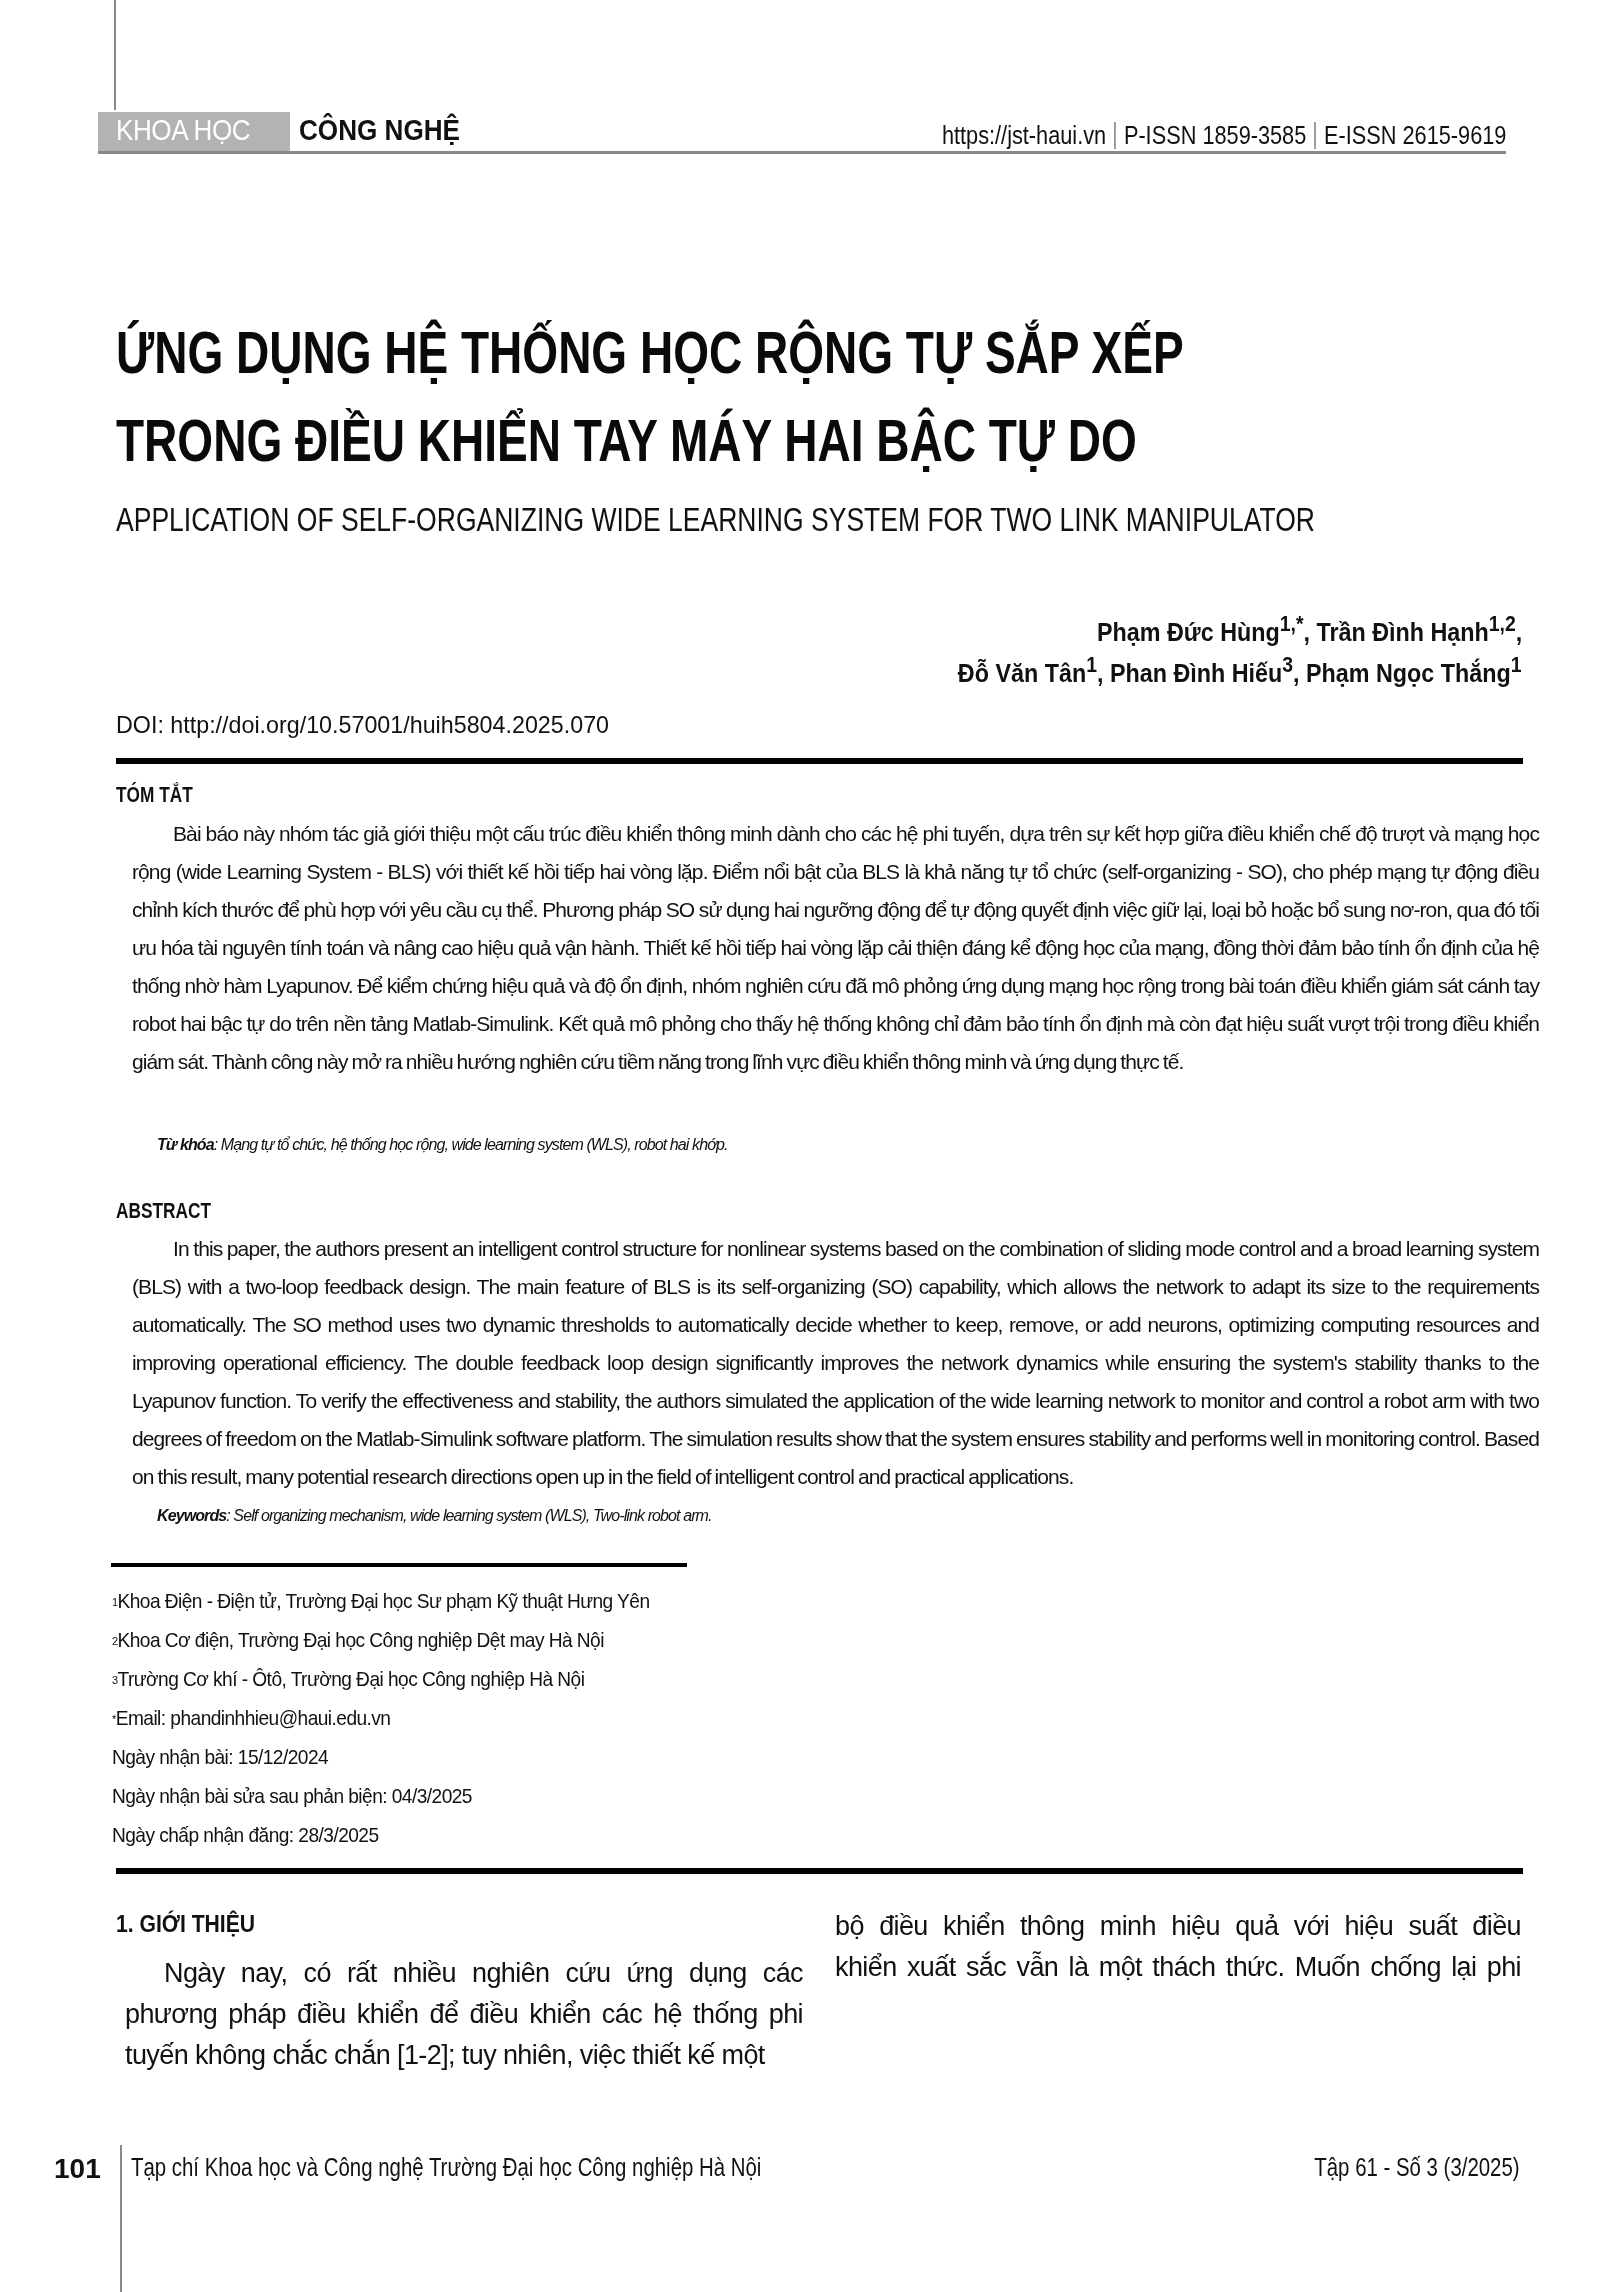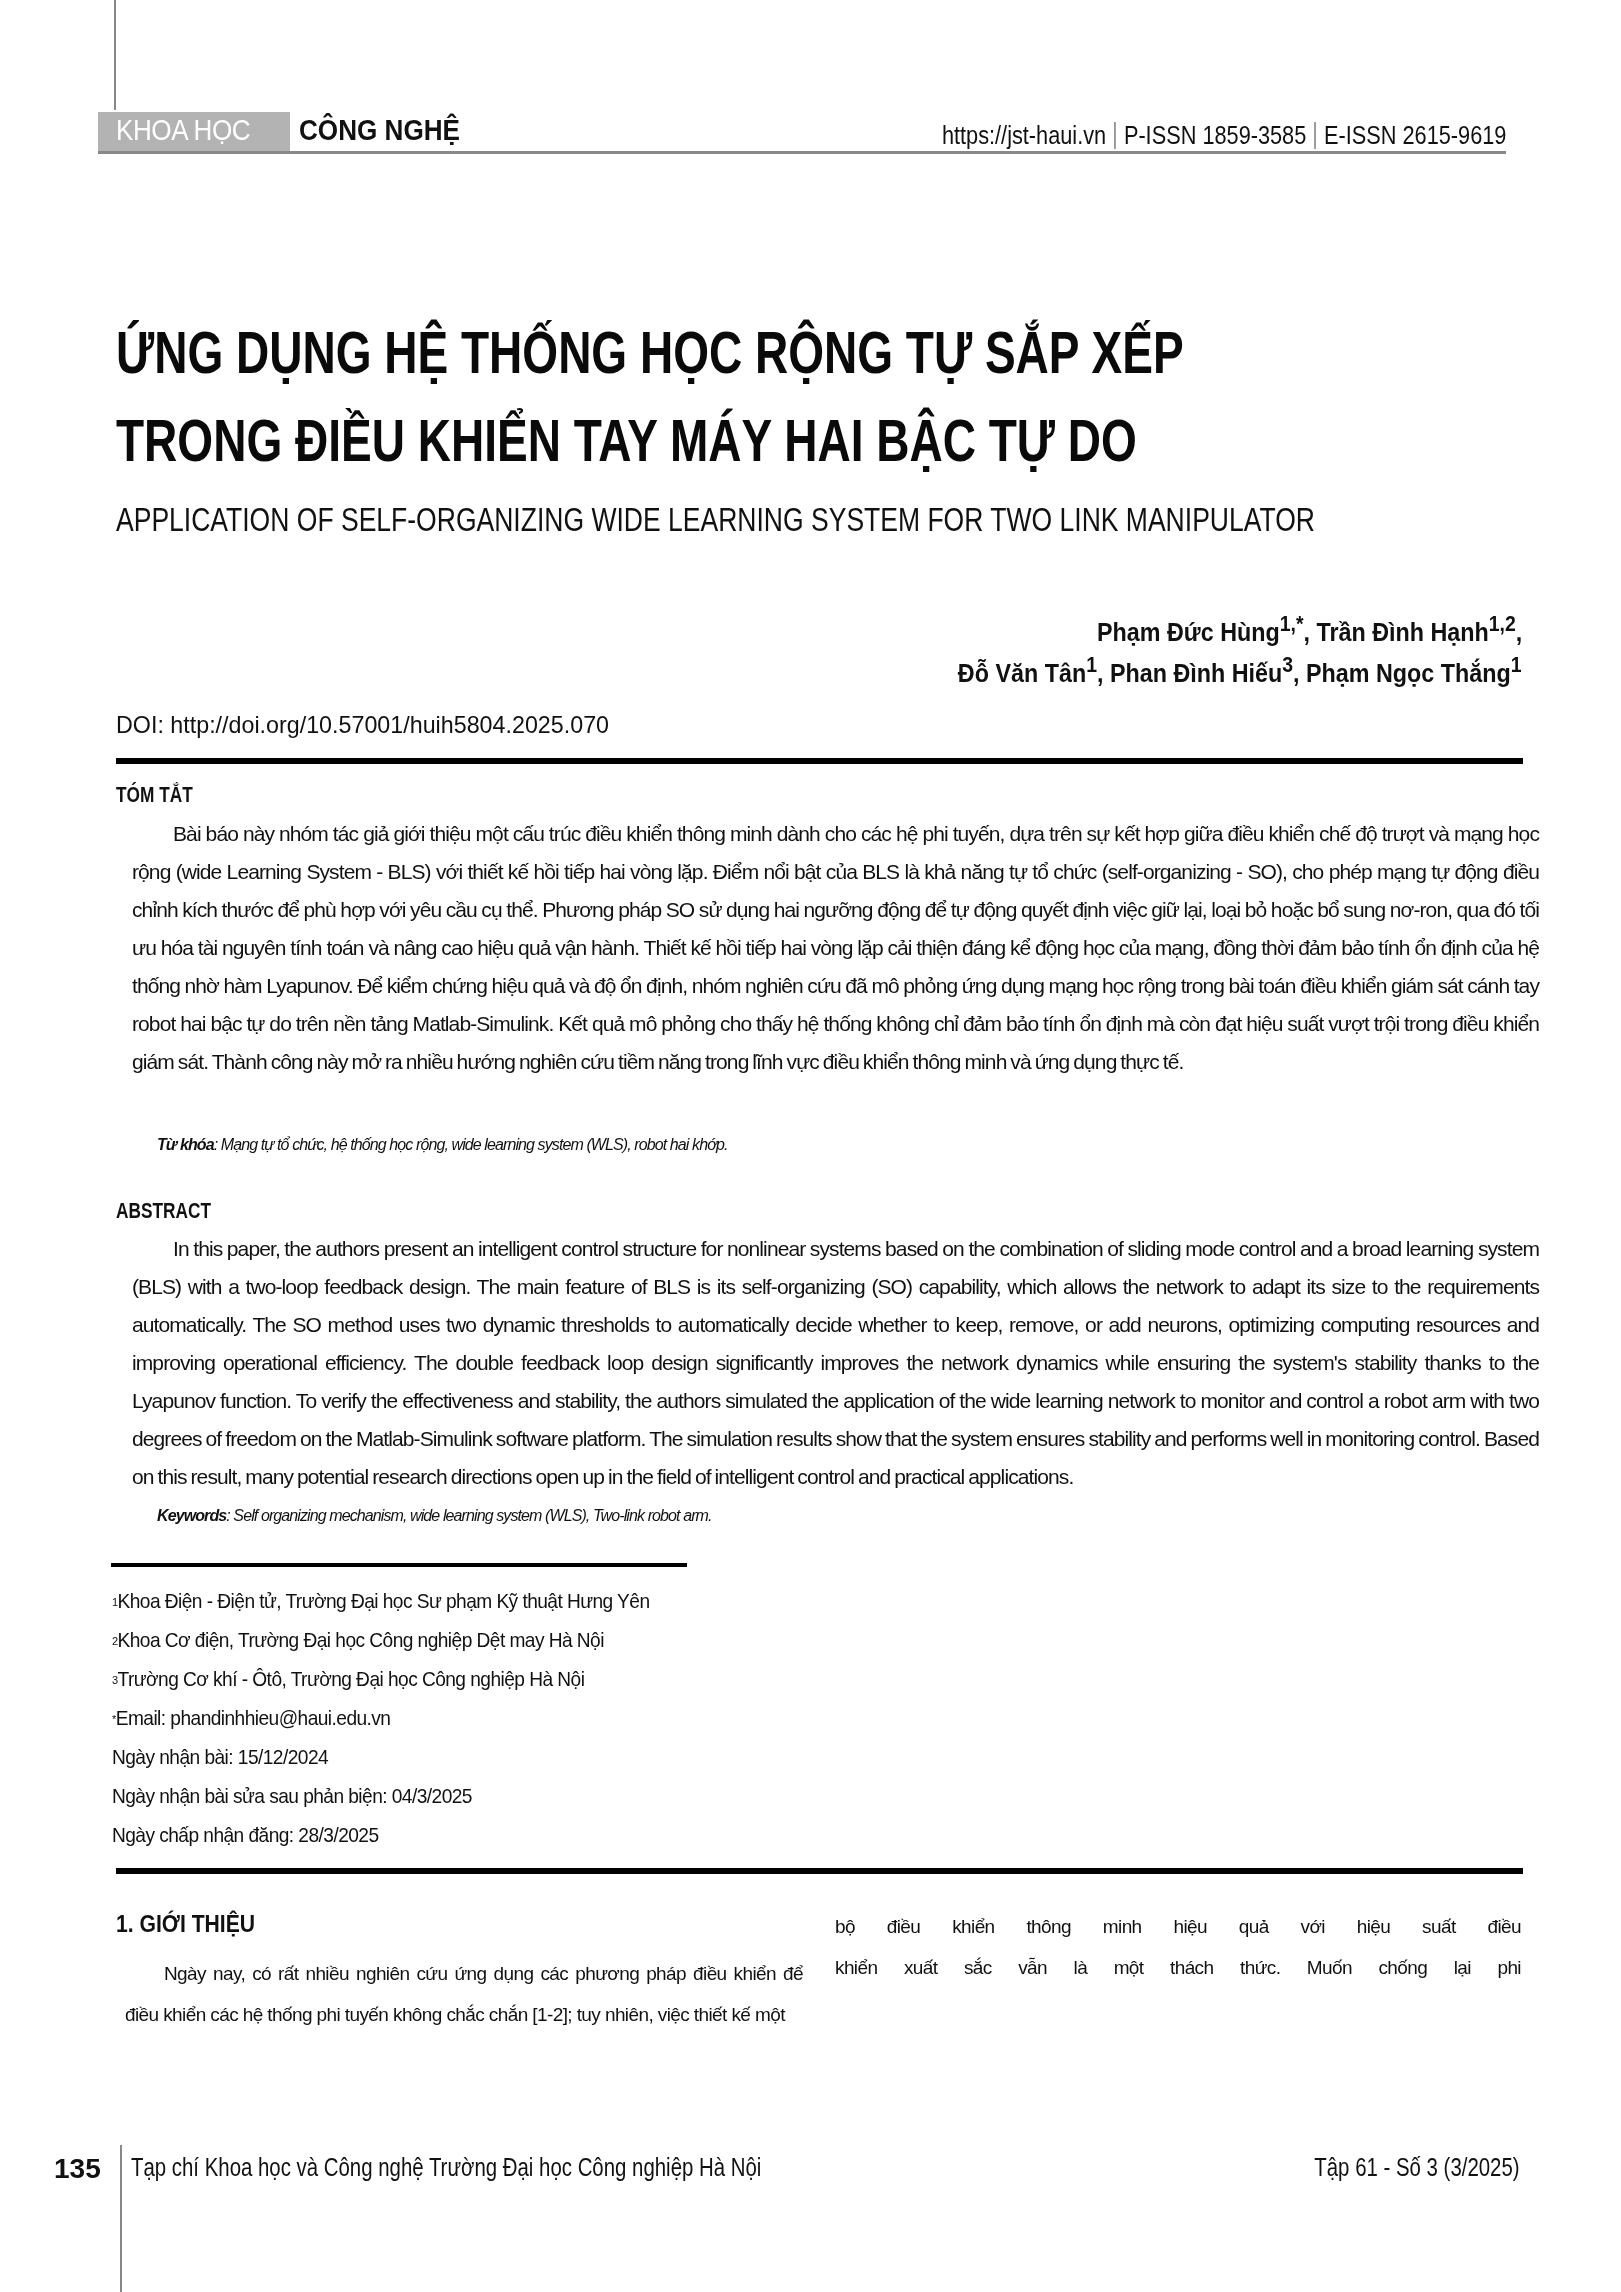--- a/index.html
+++ b/index.html
@@ -19,21 +19,21 @@
   .doi { left:116px; top:711px; font-size:24.5px; transform:scaleX(0.95); transform-origin:left; white-space:nowrap; }
   .thick { left:116px; width:1407px; height:5.9px; background:#000; }
   .sec-h { left:116px; font-size:21.6px; font-weight:bold; transform:scaleX(0.8); transform-origin:left; white-space:nowrap; }
   .para { left:132px; width:1407px; font-size:21px; line-height:38px; text-align:justify; text-indent:41px; letter-spacing:-0.9px; word-spacing:-1px; }
   .kw { left:157px; font-size:16px; font-style:italic; letter-spacing:-0.9px; white-space:nowrap; }
   .kw b { font-style:italic; }
   .fn-rule { left:111px; top:1563px; width:576px; height:3.9px; background:#000; }
   .fn { left:112px; top:1581px; font-size:20.6px; line-height:39px; letter-spacing:-0.6px; transform:scaleX(0.93); transform-origin:left; }
   .fn sup { font-size:11.8px; vertical-align:top; position:relative; top:2px; }
   .sec1 { left:116px; top:1911px; font-size:23.5px; font-weight:bold; transform:scaleX(0.9); transform-origin:left; white-space:nowrap; }
-  .col { font-size:19px; line-height:41px; text-align:justify; letter-spacing:-0.6px; }
+  .col { font-size:27px; line-height:41px; text-align:justify; letter-spacing:-0.6px; }
   .col-l { left:125px; top:1953px; width:678px; text-indent:39px; }
   .col-r { left:835px; top:1906px; width:686px; text-align-last:justify; }
   .col-r span { display:block; }
   .footer-num { left:54px; top:2153px; font-size:28px; font-weight:bold; white-space:nowrap; }
   .footer-l { left:131px; top:2153px; font-size:25.5px; white-space:nowrap; transform:scaleX(0.8); transform-origin:left; }
   .footer-r { right:101px; top:2153px; font-size:25.5px; white-space:nowrap; transform:scaleX(0.8); transform-origin:right; }
 </style>
 </head>
 <body>
 
@@ -88,16 +88,16 @@
 
 <div class="abs thick" style="top:1868px;"></div>
 
 <div class="abs sec1">1. GIỚI THIỆU</div>
 <div class="abs col col-l">Ngày nay, có rất nhiều nghiên cứu ứng dụng các phương pháp điều khiển để điều khiển các hệ thống phi tuyến không chắc chắn [1-2]; tuy nhiên, việc thiết kế một</div>
 <div class="abs col col-r">
   <span>bộ điều khiển thông minh hiệu quả với hiệu suất điều</span>
   <span>khiển xuất sắc vẫn là một thách thức. Muốn chống lại phi</span>
 </div>
 
-<div class="abs footer-num">135</div>
+<div class="abs footer-num">101</div>
 <div class="abs footer-l">Tạp chí Khoa học và Công nghệ Trường Đại học Công nghiệp Hà Nội</div>
 <div class="abs footer-r">Tập 61 - Số 3 (3/2025)</div>
 
 
 </body></html>

